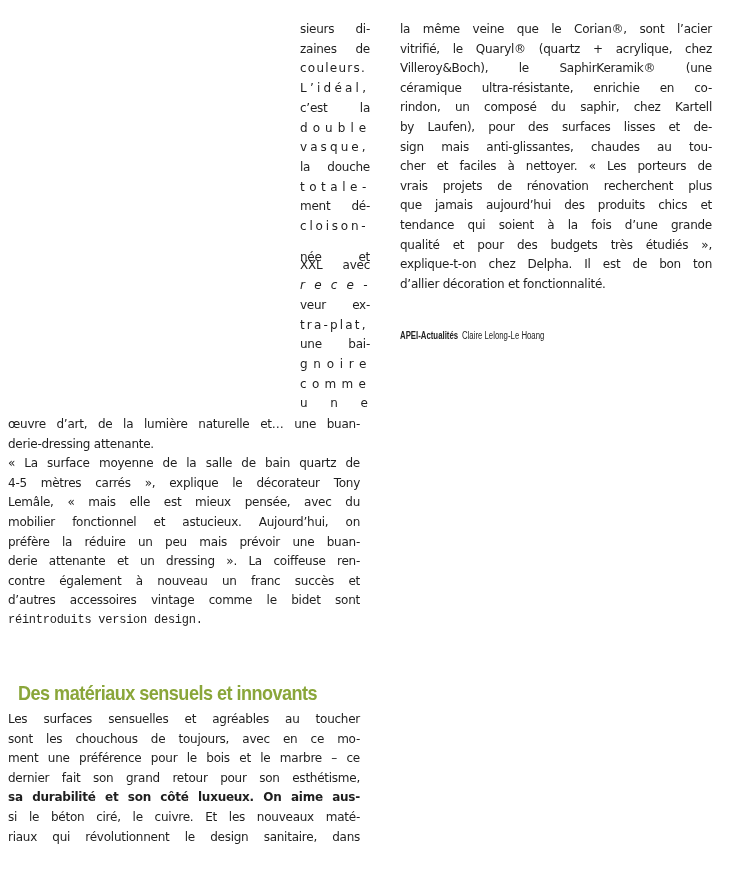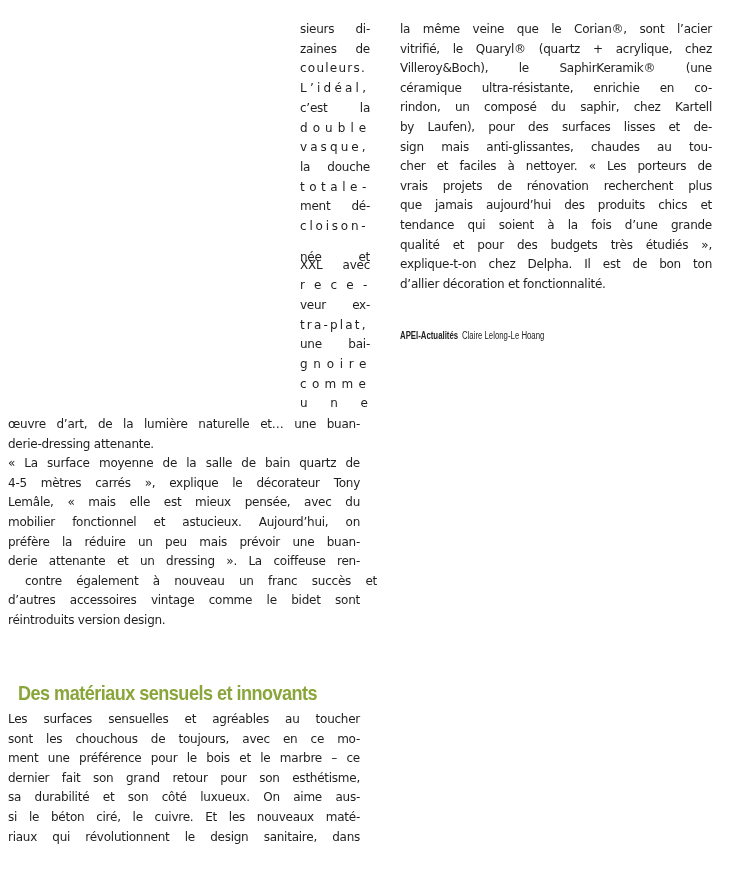--- a/index.html
+++ b/index.html
@@ -46,48 +46,48 @@
     <div class="line narrow just" style="top: 79.1px; letter-spacing: 3.23214px; text-align-last: left; text-align: left;">L’idéal,</div>
     <div class="line narrow just" style="top: 98.8px;">c’est la</div>
     <div class="line narrow just" style="top: 118.5px; letter-spacing: 5.05938px; text-align-last: left; text-align: left;">double</div>
     <div class="line narrow just" style="top: 138.2px; letter-spacing: 3.07552px; text-align-last: left; text-align: left;">vasque,</div>
     <div class="line narrow just" style="top: 157.9px;">la douche</div>
     <div class="line narrow just" style="top: 177.6px; letter-spacing: 4.53646px; text-align-last: left; text-align: left;">totale-</div>
     <div class="line narrow just" style="top: 197.3px;">ment dé-</div>
     <div class="line narrow just" style="top: 217px; letter-spacing: 2.79241px; text-align-last: left; text-align: center;">cloison-</div>
     <div class="line narrow just" style="top: 248px;">née et</div>
     <div class="line narrow just" style="top: 256.4px;">XXL avec</div>
-    <div class="line narrow just" style="top: 276.1px; letter-spacing: 9.21875px; text-align-last: left; text-align: center;">rece-</div>
+    <div class="line narrow just" style="top: 276.1px; letter-spacing: 9.21875px; text-align-last: left; text-align: center; font-style: italic;">rece-</div>
     <div class="line narrow just" style="top: 295.8px;">veur ex-</div>
     <div class="line narrow just" style="top: 315.5px; letter-spacing: 2.16602px; text-align-last: left; text-align: left;">tra-plat,</div>
     <div class="line narrow just" style="top: 335.2px;">une bai-</div>
     <div class="line narrow just" style="top: 354.9px; letter-spacing: 5.70625px; text-align-last: left; text-align: left;">gnoire</div>
     <div class="line narrow just" style="top: 374.6px; letter-spacing: 5.28125px; text-align-last: left; text-align: center;">comme</div>
     <div class="line narrow just" style="top: 394.3px; letter-spacing: 22.7031px; text-align-last: left; text-align: right;">une</div>
   </div>
 <div id="wide-col">
     <div class="line left just" style="top: 415px;">œuvre d’art, de la lumière naturelle et… une buan-</div>
     <div class="line left" style="top: 434.6px;">derie-dressing attenante.</div>
     <div class="line left just" style="top: 454.2px;">« La surface moyenne de la salle de bain quartz de</div>
     <div class="line left just" style="top: 473.8px;">4-5 mètres carrés », explique le décorateur Tony</div>
     <div class="line left just" style="top: 493.4px;">Lemâle, « mais elle est mieux pensée, avec du</div>
     <div class="line left just" style="top: 513px;">mobilier fonctionnel et astucieux. Aujourd’hui, on</div>
     <div class="line left just" style="top: 532.6px;">préfère la réduire un peu mais prévoir une buan-</div>
     <div class="line left just" style="top: 552.2px;">derie attenante et un dressing ». La coiffeuse ren-</div>
-    <div class="line left just" style="top: 571.8px; margin-left: 17px;">contre également à nouveau un franc succès et</div>
+    <div class="line left just" style="top: 571.8px;">contre également à nouveau un franc succès et</div>
     <div class="line left just" style="top: 591.4px;">d’autres accessoires vintage comme le bidet sont</div>
-    <div class="line left" style="top: 611px;">réintroduits version design.</div>
+    <div class="line left" style="top: 611px; font-family: Liberation Mono, monospace;">réintroduits version design.</div>
   </div>
 <div class="heading" style="color: rgb(138, 166, 58);">Des matériaux sensuels et innovants</div>
 <div id="section-col">
     <div class="line left just" style="top: 710px;">Les surfaces sensuelles et agréables au toucher</div>
     <div class="line left just" style="top: 729.6px;">sont les chouchous de toujours, avec en ce mo-</div>
     <div class="line left just" style="top: 749.2px;">ment une préférence pour le bois et le marbre – ce</div>
     <div class="line left just" style="top: 768.8px;">dernier fait son grand retour pour son esthétisme,</div>
-    <div class="line left just" style="top: 788.4px;">sa durabilité et son côté luxueux. On aime aus-</div>
+    <div class="line left just" style="top: 788.4px; font-weight: bold;">sa durabilité et son côté luxueux. On aime aus-</div>
     <div class="line left just" style="top: 808px;">si le béton ciré, le cuivre. Et les nouveaux maté-</div>
     <div class="line left just" style="top: 827.6px;">riaux qui révolutionnent le design sanitaire, dans</div>
   </div>
 <div id="right-col">
     <div class="line right just" style="top: 20px;">la même veine que le Corian®, sont l’acier</div>
     <div class="line right just" style="top: 39.6px;">vitrifié, le Quaryl® (quartz + acrylique, chez</div>
     <div class="line right just" style="top: 59.2px;">Villeroy&amp;Boch), le SaphirKeramik® (une</div>
     <div class="line right just" style="top: 78.8px;">céramique ultra-résistante, enrichie en co-</div>
     <div class="line right just" style="top: 98.4px;">rindon, un composé du saphir, chez Kartell</div>
     <div class="line right just" style="top: 118px;">by Laufen), pour des surfaces lisses et de-</div>

